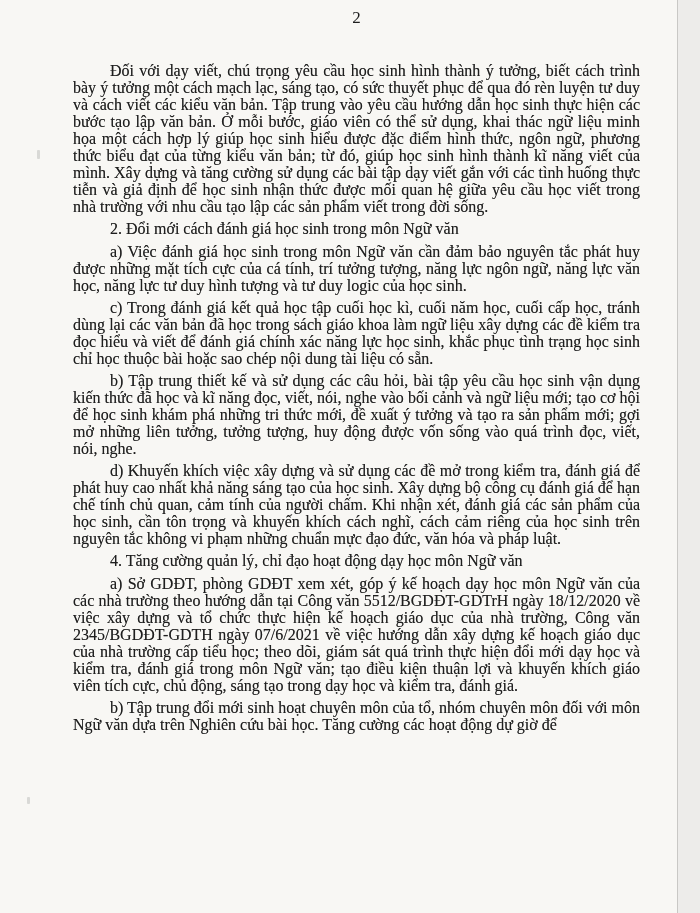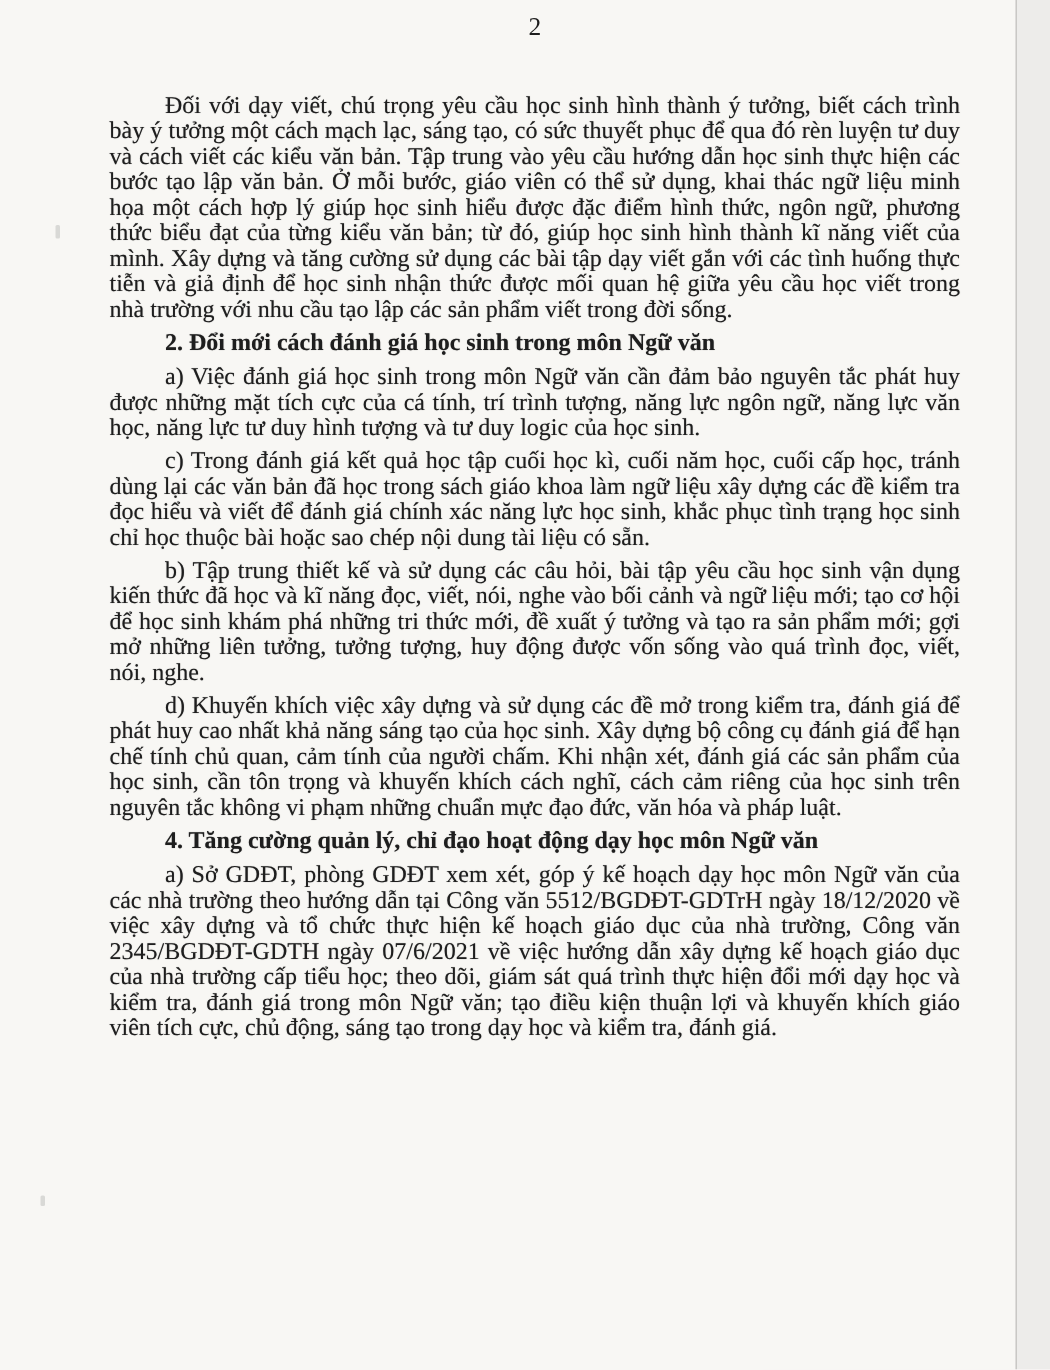--- a/index.html
+++ b/index.html
@@ -53,37 +53,38 @@
     font-size: 16px;
     line-height: 17px;
     text-align: justify;
     text-shadow: 0 0 0.6px rgba(40,40,40,0.55);
   }
   .doc-body p {
     margin: 0 0 5px 0;
     text-indent: 37px;
   }
   .doc-body p.heading {
-    font-weight: bold;
+    font-weight: normal;
     margin: 4px 0 6px 0;
   }
 </style>
 </head>
 <body>
 
 <div class="page">
   <div class="scan-band"></div>
   <div class="speck speck-1"></div>
   <div class="speck speck-2"></div>
 
   <div class="page-number">2</div>
 
   <div class="doc-body" id="doc-body">
       <p class="para">Đối với dạy viết, chú trọng yêu cầu học sinh hình thành ý tưởng, biết cách trình bày ý tưởng một cách mạch lạc, sáng tạo, có sức thuyết phục để qua đó rèn luyện tư duy và cách viết các kiểu văn bản. Tập trung vào yêu cầu hướng dẫn học sinh thực hiện các bước tạo lập văn bản. Ở mỗi bước, giáo viên có thể sử dụng, khai thác ngữ liệu minh họa một cách hợp lý giúp học sinh hiểu được đặc điểm hình thức, ngôn ngữ, phương thức biểu đạt của từng kiểu văn bản; từ đó, giúp học sinh hình thành kĩ năng viết của mình. Xây dựng và tăng cường sử dụng các bài tập dạy viết gắn với các tình huống thực tiễn và giả định để học sinh nhận thức được mối quan hệ giữa yêu cầu học viết trong nhà trường với nhu cầu tạo lập các sản phẩm viết trong đời sống.</p>
       <p class="heading">2. Đổi mới cách đánh giá học sinh trong môn Ngữ văn</p>
-      <p class="para">a) Việc đánh giá học sinh trong môn Ngữ văn cần đảm bảo nguyên tắc phát huy được những mặt tích cực của cá tính, trí trình tượng, năng lực ngôn ngữ, năng lực văn học, năng lực tư duy hình tượng và tư duy logic của học sinh.</p>
+      <p class="para">a) Việc đánh giá học sinh trong môn Ngữ văn cần đảm bảo nguyên tắc phát huy được những mặt tích cực của cá tính, trí tưởng tượng, năng lực ngôn ngữ, năng lực văn học, năng lực tư duy hình tượng và tư duy logic của học sinh.</p>
       <p class="para">c) Trong đánh giá kết quả học tập cuối học kì, cuối năm học, cuối cấp học, tránh dùng lại các văn bản đã học trong sách giáo khoa làm ngữ liệu xây dựng các đề kiểm tra đọc hiểu và viết để đánh giá chính xác năng lực học sinh, khắc phục tình trạng học sinh chỉ học thuộc bài hoặc sao chép nội dung tài liệu có sẵn.</p>
       <p class="para">b) Tập trung thiết kế và sử dụng các câu hỏi, bài tập yêu cầu học sinh vận dụng kiến thức đã học và kĩ năng đọc, viết, nói, nghe vào bối cảnh và ngữ liệu mới; tạo cơ hội để học sinh khám phá những tri thức mới, đề xuất ý tưởng và tạo ra sản phẩm mới; gợi mở những liên tưởng, tưởng tượng, huy động được vốn sống vào quá trình đọc, viết, nói, nghe.</p>
       <p class="para">d) Khuyến khích việc xây dựng và sử dụng các đề mở trong kiểm tra, đánh giá để phát huy cao nhất khả năng sáng tạo của học sinh. Xây dựng bộ công cụ đánh giá để hạn chế tính chủ quan, cảm tính của người chấm. Khi nhận xét, đánh giá các sản phẩm của học sinh, cần tôn trọng và khuyến khích cách nghĩ, cách cảm riêng của học sinh trên nguyên tắc không vi phạm những chuẩn mực đạo đức, văn hóa và pháp luật.</p>
       <p class="heading">4. Tăng cường quản lý, chỉ đạo hoạt động dạy học môn Ngữ văn</p>
       <p class="para">a) Sở GDĐT, phòng GDĐT xem xét, góp ý kế hoạch dạy học môn Ngữ văn của các nhà trường theo hướng dẫn tại Công văn 5512/BGDĐT-GDTrH ngày 18/12/2020 về việc xây dựng và tổ chức thực hiện kế hoạch giáo dục của nhà trường, Công văn 2345/BGDĐT-GDTH ngày 07/6/2021 về việc hướng dẫn xây dựng kế hoạch giáo dục của nhà trường cấp tiểu học; theo dõi, giám sát quá trình thực hiện đổi mới dạy học và kiểm tra, đánh giá trong môn Ngữ văn; tạo điều kiện thuận lợi và khuyến khích giáo viên tích cực, chủ động, sáng tạo trong dạy học và kiểm tra, đánh giá.</p>
+      <p class="para">b) Tập trung đổi mới sinh hoạt chuyên môn của tổ, nhóm chuyên môn đối với môn Ngữ văn dựa trên Nghiên cứu bài học. Tăng cường các hoạt động dự giờ để</p>
     </div>
 </div>
 
 </body></html>

